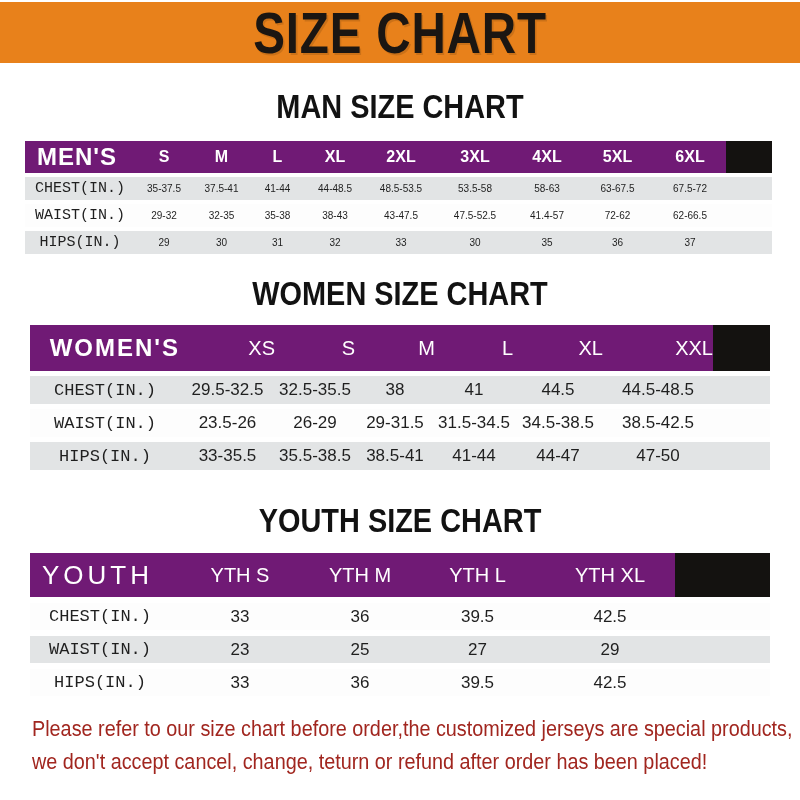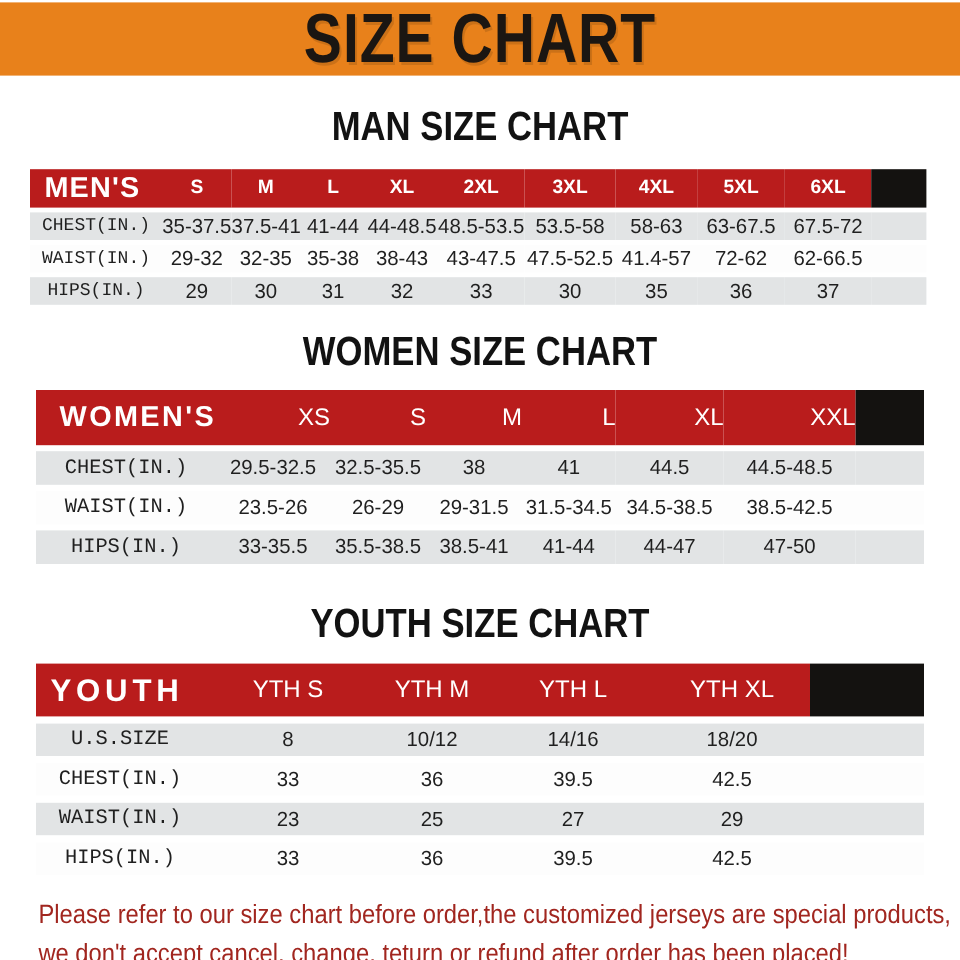--- a/index.html
+++ b/index.html
@@ -50,38 +50,38 @@
   .women-table{margin:8px 0 0 30px;width:740px;border-spacing:0 5px;}
   .youth-table{margin:8px 0 0 30px;width:740px;border-spacing:0 6px;}
   th,td{
     padding:0;
     text-align:center;
     vertical-align:middle;
     overflow:hidden;
     white-space:nowrap;
   }
   thead th{
-    background:#b91c1c;
+    background:#701a75;
     color:#ffffff;
     font-weight:normal;
   }
   thead th.corner{
     text-align:left;
     padding-left:12px;
     font-weight:bold;
   }
   
   .men-table thead th{height:32px;font-size:16px;font-weight:bold;}
   .men-table thead th.corner{font-size:24px;letter-spacing:1px;}
   .women-table thead th{height:46px;font-size:20px;text-align:right;}
   .women-table thead th.corner{font-size:24px;font-weight:bold;letter-spacing:2px;}
   .youth-table thead th{height:44px;font-size:20px;}
-  .youth-table thead th.corner{font-size:26px;font-weight:bold;letter-spacing:4px;}
-  
-  .men-table tbody td{height:23px;font-size:17px;}
+  .youth-table thead th.corner{font-size:26px;font-weight:normal;letter-spacing:4px;}
+  
+  .men-table tbody td{height:23px;font-size:10px;}
   .women-table tbody td{height:28px;font-size:17px;}
   .youth-table tbody td{height:27px;font-size:17px;}
   tbody tr.gray td{background:#e2e4e5;}
   tbody tr.white td{background:#fdfdfd;}
   tbody td.rowlabel{font-size:15px;font-family:Liberation Mono, monospace;}
   .women-table tbody td.rowlabel,
   .youth-table tbody td.rowlabel{font-size:17px;}
   thead th.spacer{background:#141210;}
   
   .footer-note{
@@ -249,28 +249,20 @@
       <tr>
         <th class="corner">YOUTH</th>
         <th>YTH S</th>
         <th>YTH M</th>
         <th>YTH L</th>
         <th>YTH XL</th>
         <th class="spacer"></th>
       </tr>
     </thead>
   <tbody>
-      <tr class="gray">
-        <td class="rowlabel">U.S.SIZE</td>
-        <td>8</td>
-        <td>10/12</td>
-        <td>14/16</td>
-        <td>18/20</td>
-        <td></td>
-      </tr>
       <tr class="white">
         <td class="rowlabel">CHEST(IN.)</td>
         <td>33</td>
         <td>36</td>
         <td>39.5</td>
         <td>42.5</td>
         <td></td>
       </tr>
       <tr class="gray">
         <td class="rowlabel">WAIST(IN.)</td>

